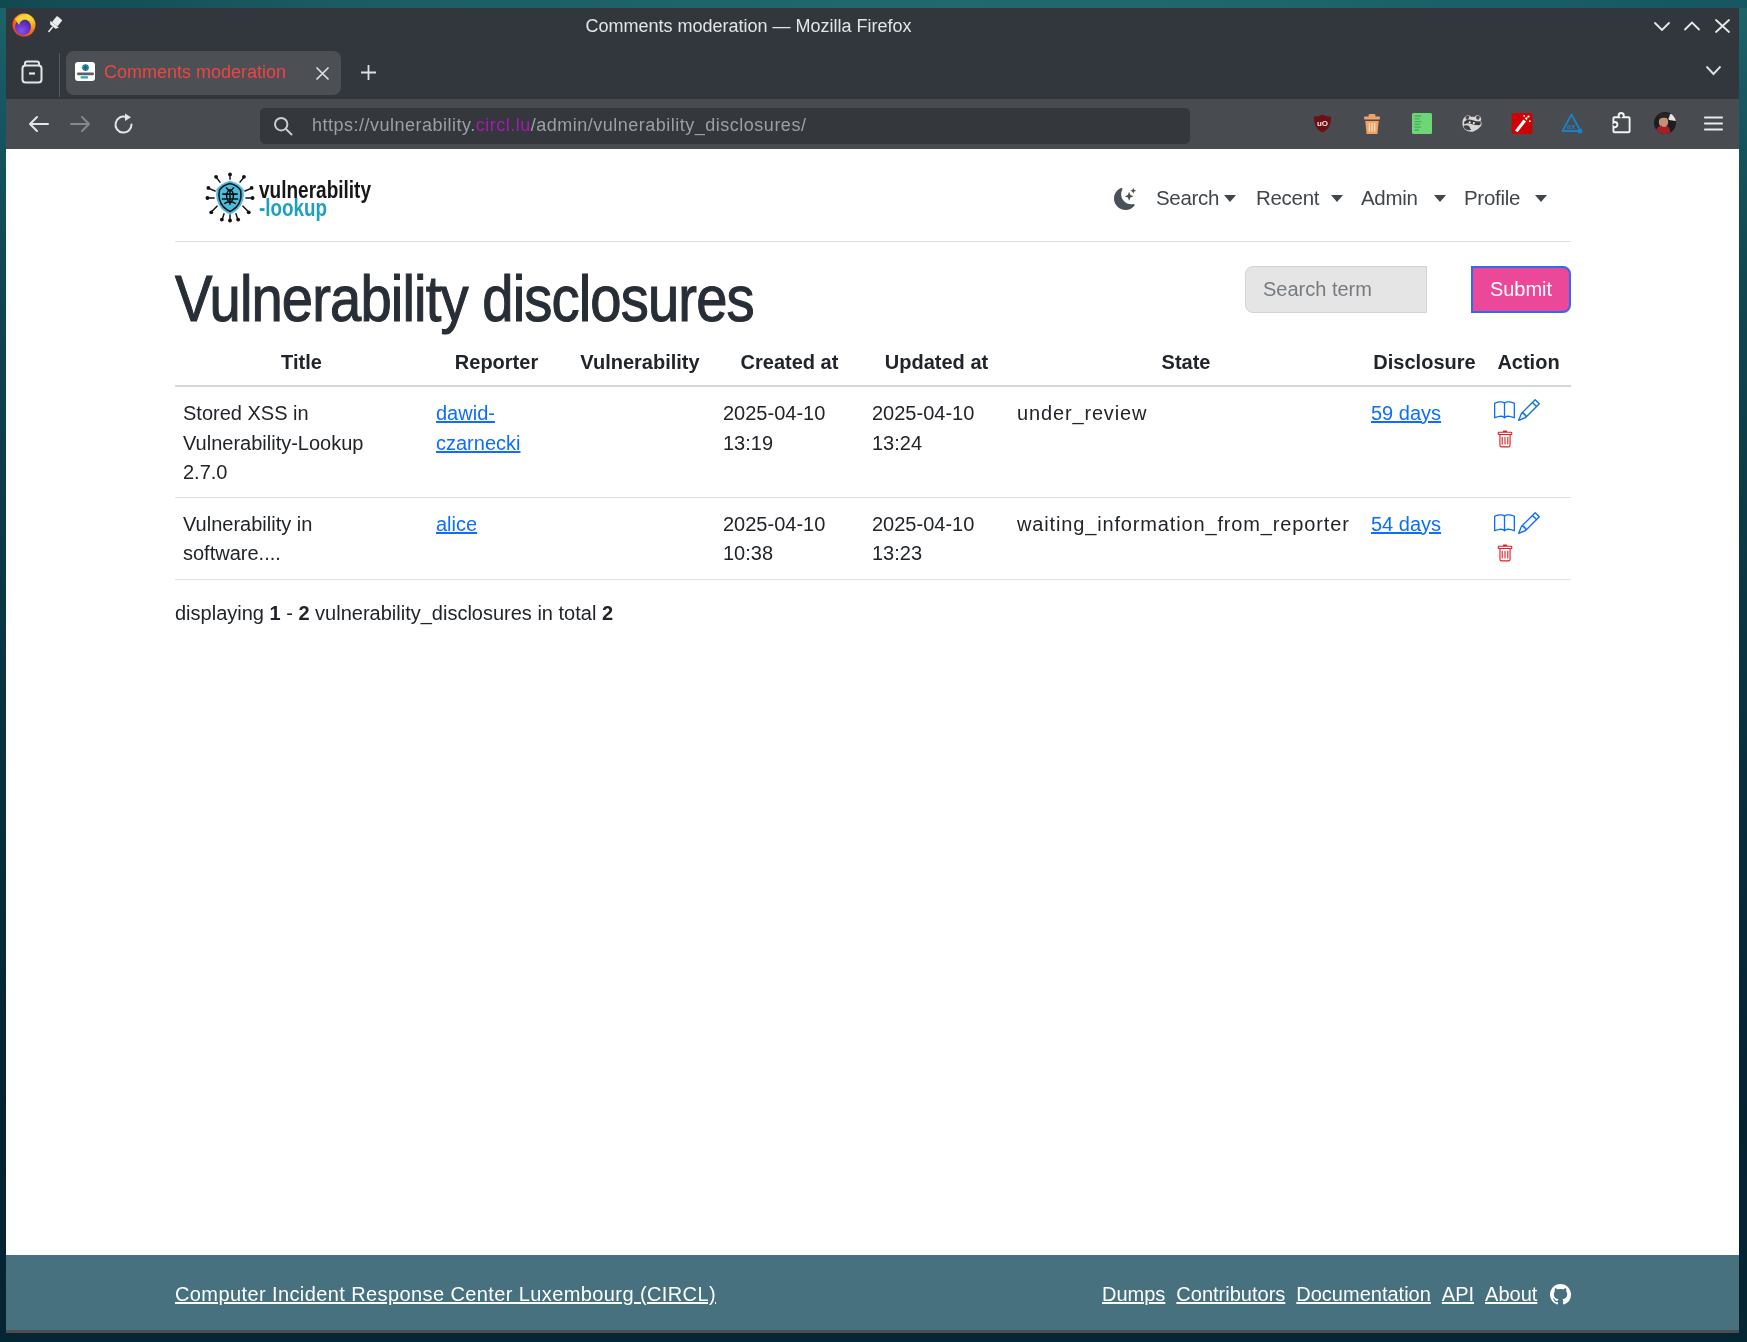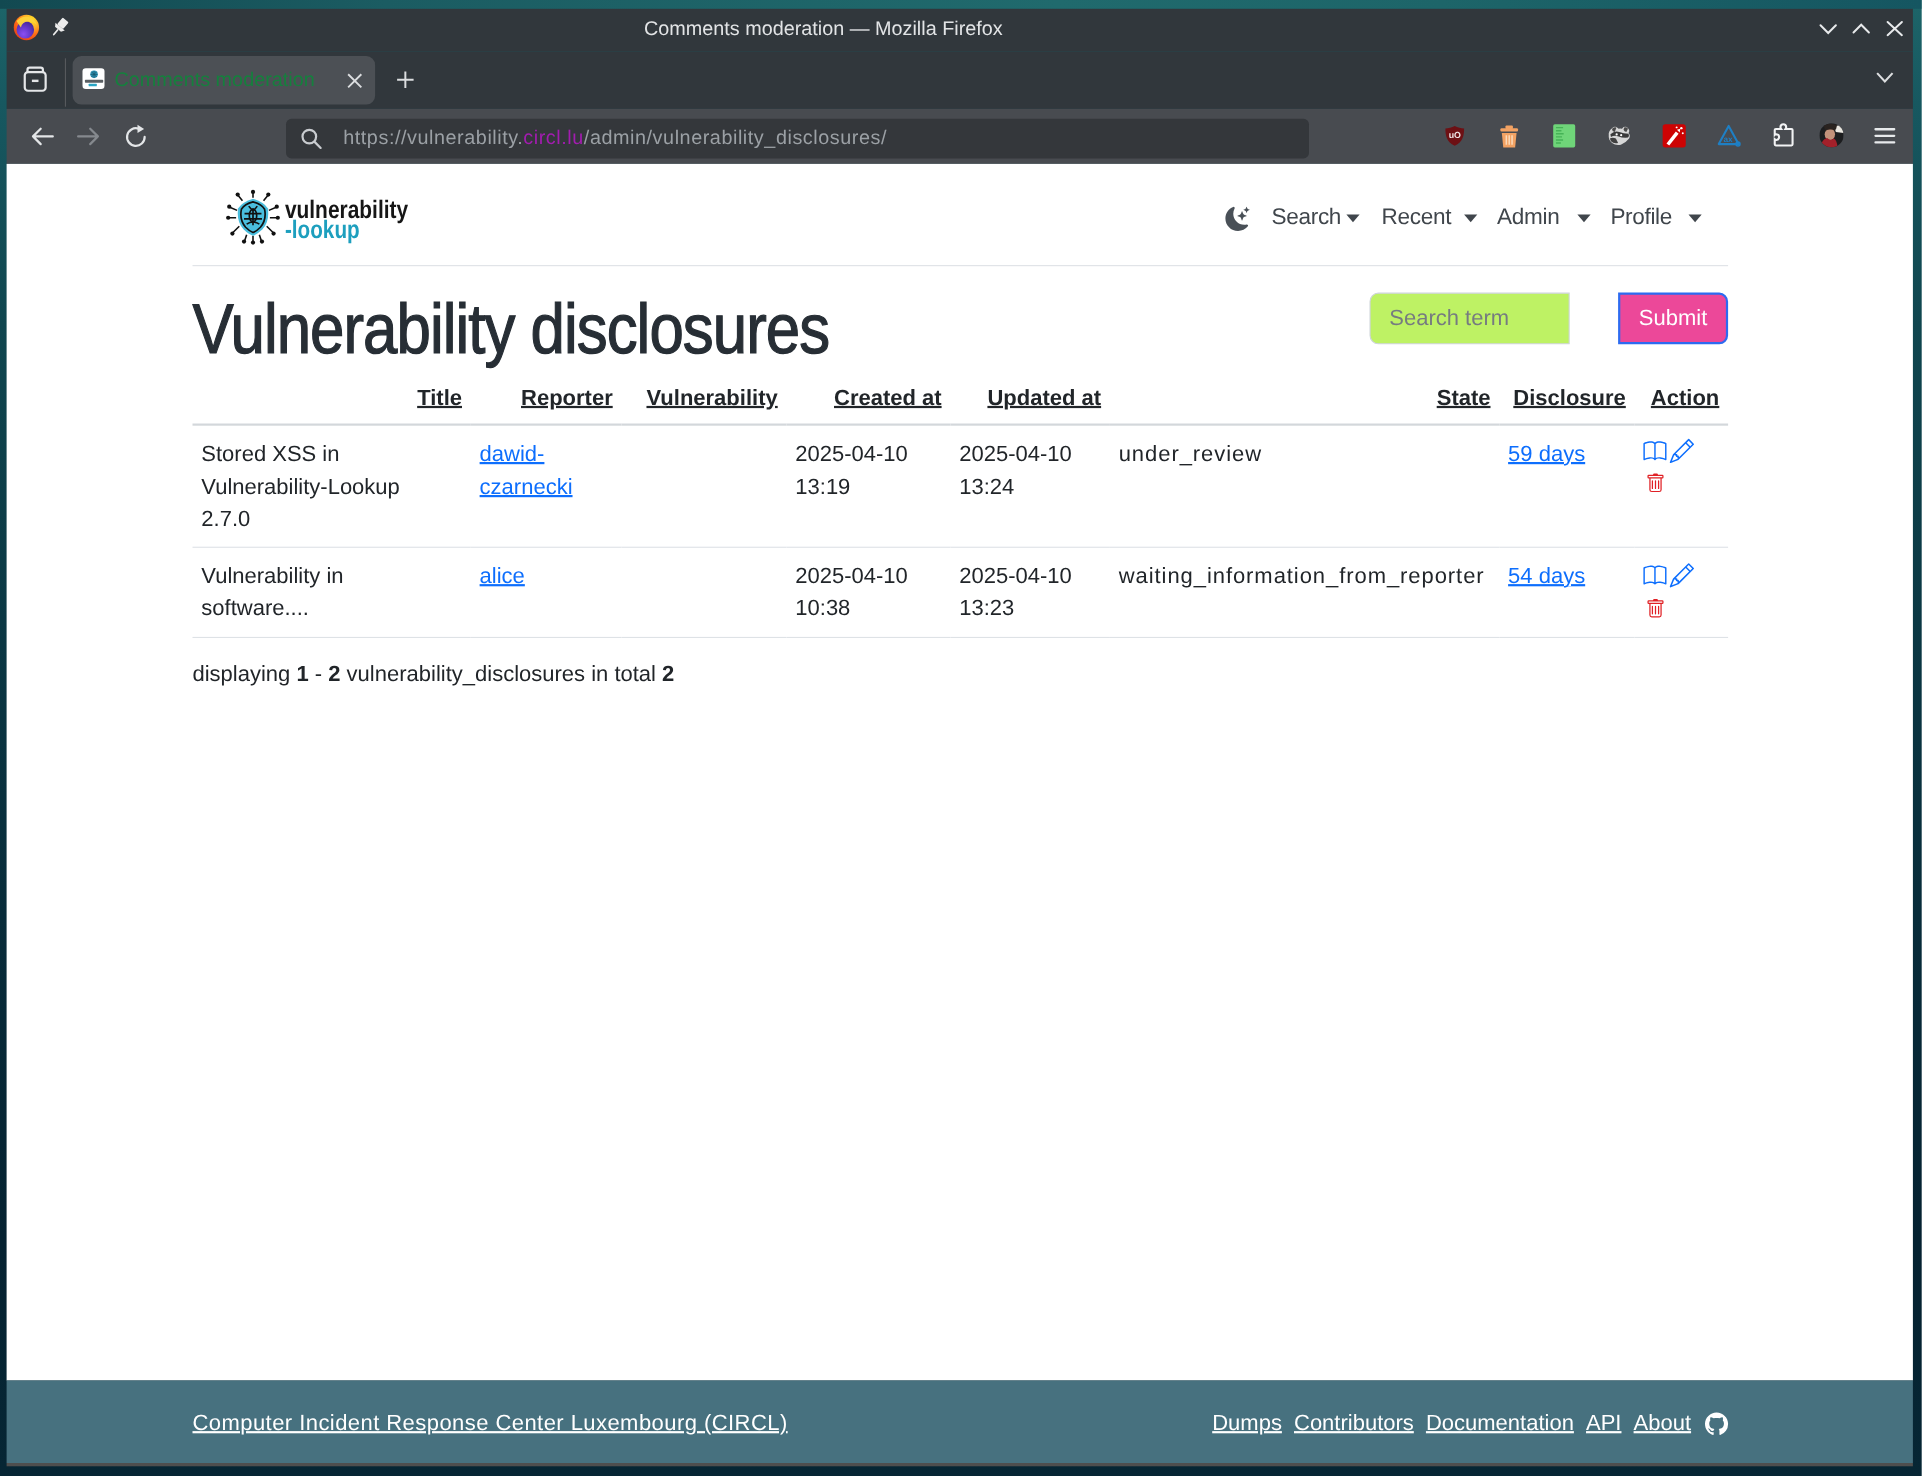--- a/index.html
+++ b/index.html
@@ -14,32 +14,32 @@
 .abs { position:absolute; }
 #titlebar { left:6px; top:8px; width:1733px; height:39px; background:#31373c; }
 #tabstrip { left:6px; top:47px; width:1733px; height:52px; background:#31373c; }
 #toolbar  { left:6px; top:99px; width:1733px; height:50px; background:#484b50; }
 #page     { left:6px; top:149px; width:1733px; height:1106px; background:#ffffff; }
 #footer   { left:6px; top:1255px; width:1733px; height:75px; background:#47717f; }
 #winbottom{ left:6px; top:1330px; width:1733px; height:3px; background:#4e4e4e; }
 #wintitle { left:6px; top:16px; width:1485px; text-align:center; color:#e2e4e6; font-size:18px; }
 .tab { left:66px; top:51px; width:275px; height:44px; background:#4c5055; border-radius:8px; }
 .tabfav { left:75px; top:62px; width:20px; height:19px; background:#ffffff; border-radius:3px; }
-.tabtxt { left:104px; top:62px; color:#15803d; font-size:18px; }
+.tabtxt { left:104px; top:62px; color:#ef4444; font-size:18px; }
 .urlbar { left:260px; top:108px; width:930px; height:36px; background:#34373b; border-radius:5px; }
 .urltxt { left:312px; top:115px; font-size:18px; color:#9ba0a5; white-space:pre; letter-spacing:0.5px; }
 .urltxt b { color:#a21caf; font-weight:400; }
 .navitem { color:#40464c; font-size:20.5px; letter-spacing:-0.3px; }
 .caret { display:block; width:0; height:0; border-left:6px solid transparent; border-right:6px solid transparent; border-top:7px solid #40464c; }
 h1.pgtitle { left:175px; top:262px; font-size:64px; font-weight:400; color:#272e35; letter-spacing:-1px; -webkit-text-stroke:1.1px #272e35; transform:scaleX(0.878); transform-origin:left top; white-space:nowrap; }
-.searchin { left:1245px; top:266px; width:182px; height:47px; border:1px solid #ced4da; border-radius:8px 0 0 8px; background:#bef264; }
+.searchin { left:1245px; top:266px; width:182px; height:47px; border:1px solid #ced4da; border-radius:8px 0 0 8px; background:#e5e5e5; }
 .searchin span { position:absolute; left:17px; top:11px; font-size:20px; color:#767b80; }
 .submitbtn { left:1471px; top:266px; width:100px; height:47px; background:#ec4899; border:2px solid #2d6bf0; border-radius:0 8px 8px 0; color:#fff; font-size:20px; text-align:center; line-height:43px; }
 table.main { position:absolute; left:175px; top:340px; width:1396px; border-collapse:collapse; table-layout:fixed; font-size:20px; color:#212529; }
-table.main th { text-align:right; font-weight:700; padding:8px; vertical-align:middle; border-bottom:2px solid #d3d7db;text-decoration:underline; }
+table.main th { text-align:center; font-weight:700; padding:8px; vertical-align:middle; border-bottom:2px solid #d3d7db; }
 table.main td { padding:12px 8px 8px 8px; vertical-align:top; line-height:29.5px; border-bottom:1px solid #dee2e6;margin-left:17px; }
 table.main a { color:#0d6efd; }
 .st { letter-spacing:0.85px; }
 .displine { left:175px; top:602px; font-size:20px; color:#212529; }
 .flinks { position:absolute; top:1283px; }
 .flinks a { color:#fff; font-size:20px; }
 .flinks a + a { margin-left:11px; }
 svg.ic { position:absolute; overflow:visible; }
 </style>
 </head>

